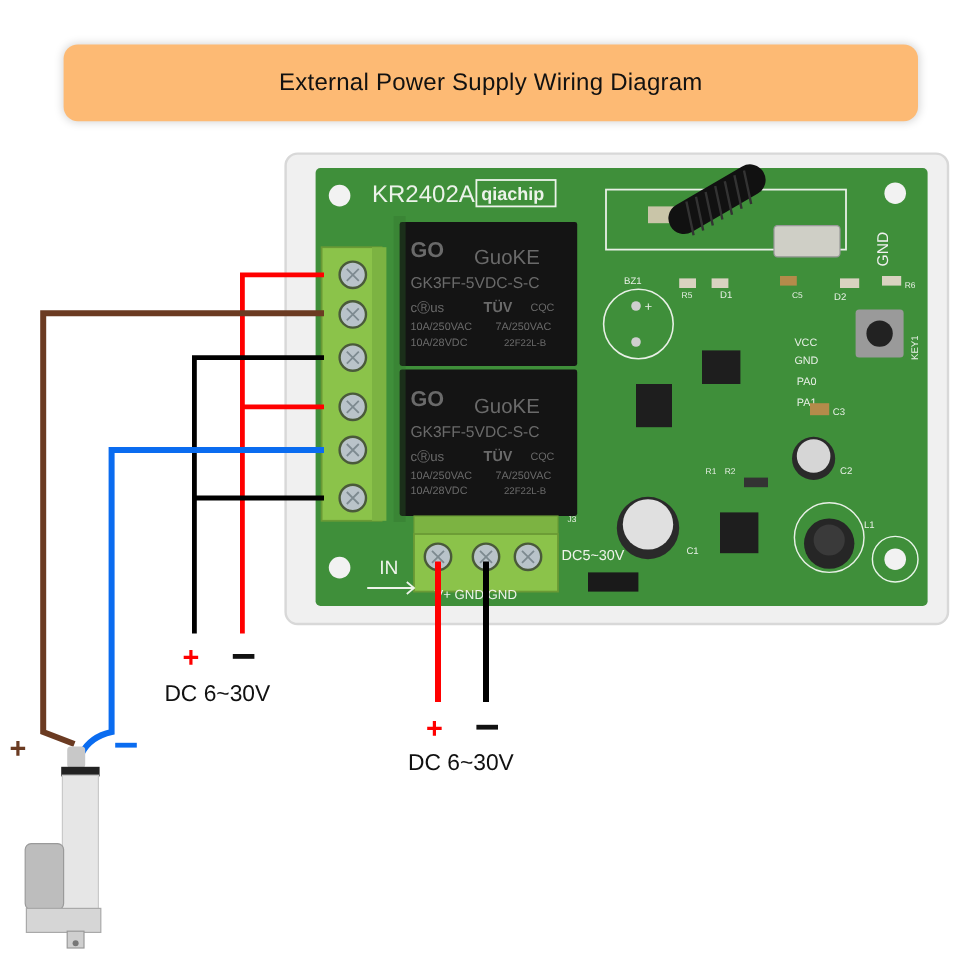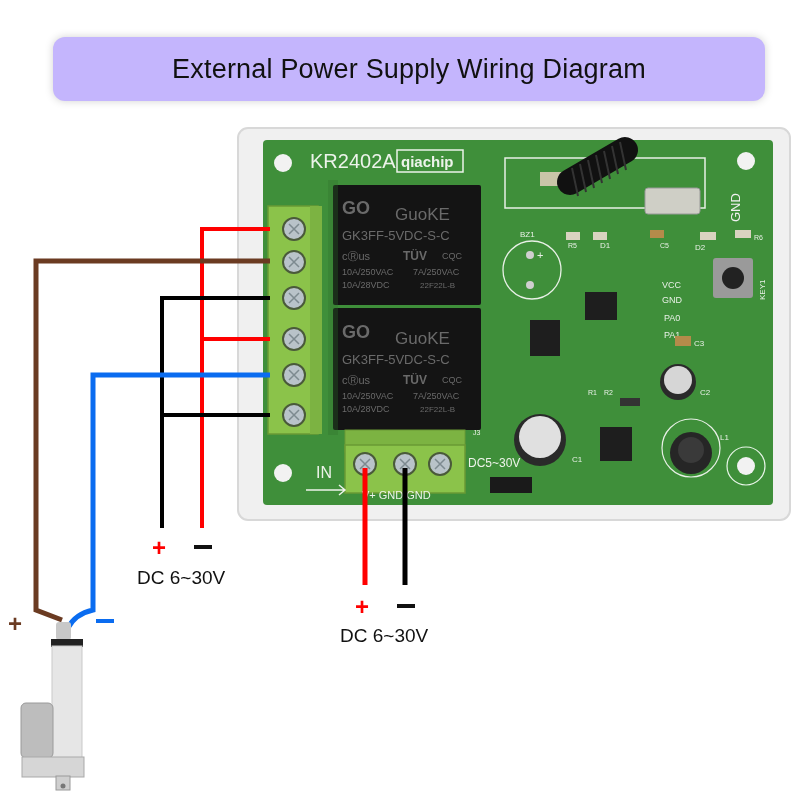--- a/index.html
+++ b/index.html
@@ -1,22 +1,22 @@
 <!DOCTYPE html>
 <html><head>
 <meta charset="utf-8">
 <style>
   html, body { margin:0; padding:0; background:#ffffff; }
   body { width:800px; height:800px; position:relative; overflow:hidden; font-family:"Liberation Sans", sans-serif; }
   .title-box {
     position:absolute; left:53px; top:37px; width:712px; height:64px;
-    background:#c4b5fd; border-radius:12px;
+    background:#fdba74; border-radius:12px;
     box-shadow:0 0 8px rgba(0,0,0,0.18);
     display:flex; align-items:center; justify-content:center;
-    font-size:27px; color:#111; letter-spacing:0.2px;
+    font-size:20px; color:#111; letter-spacing:0.2px;
   }
   svg.main { position:absolute; left:0; top:0; }
   .lbl { font-family:"Liberation Sans", sans-serif; }
 </style>
 </head>
 <body>
 
 <div class="title-box">External Power Supply Wiring Diagram</div>
 
 <svg class="main" width="800" height="800" viewBox="0 0 800 800">

